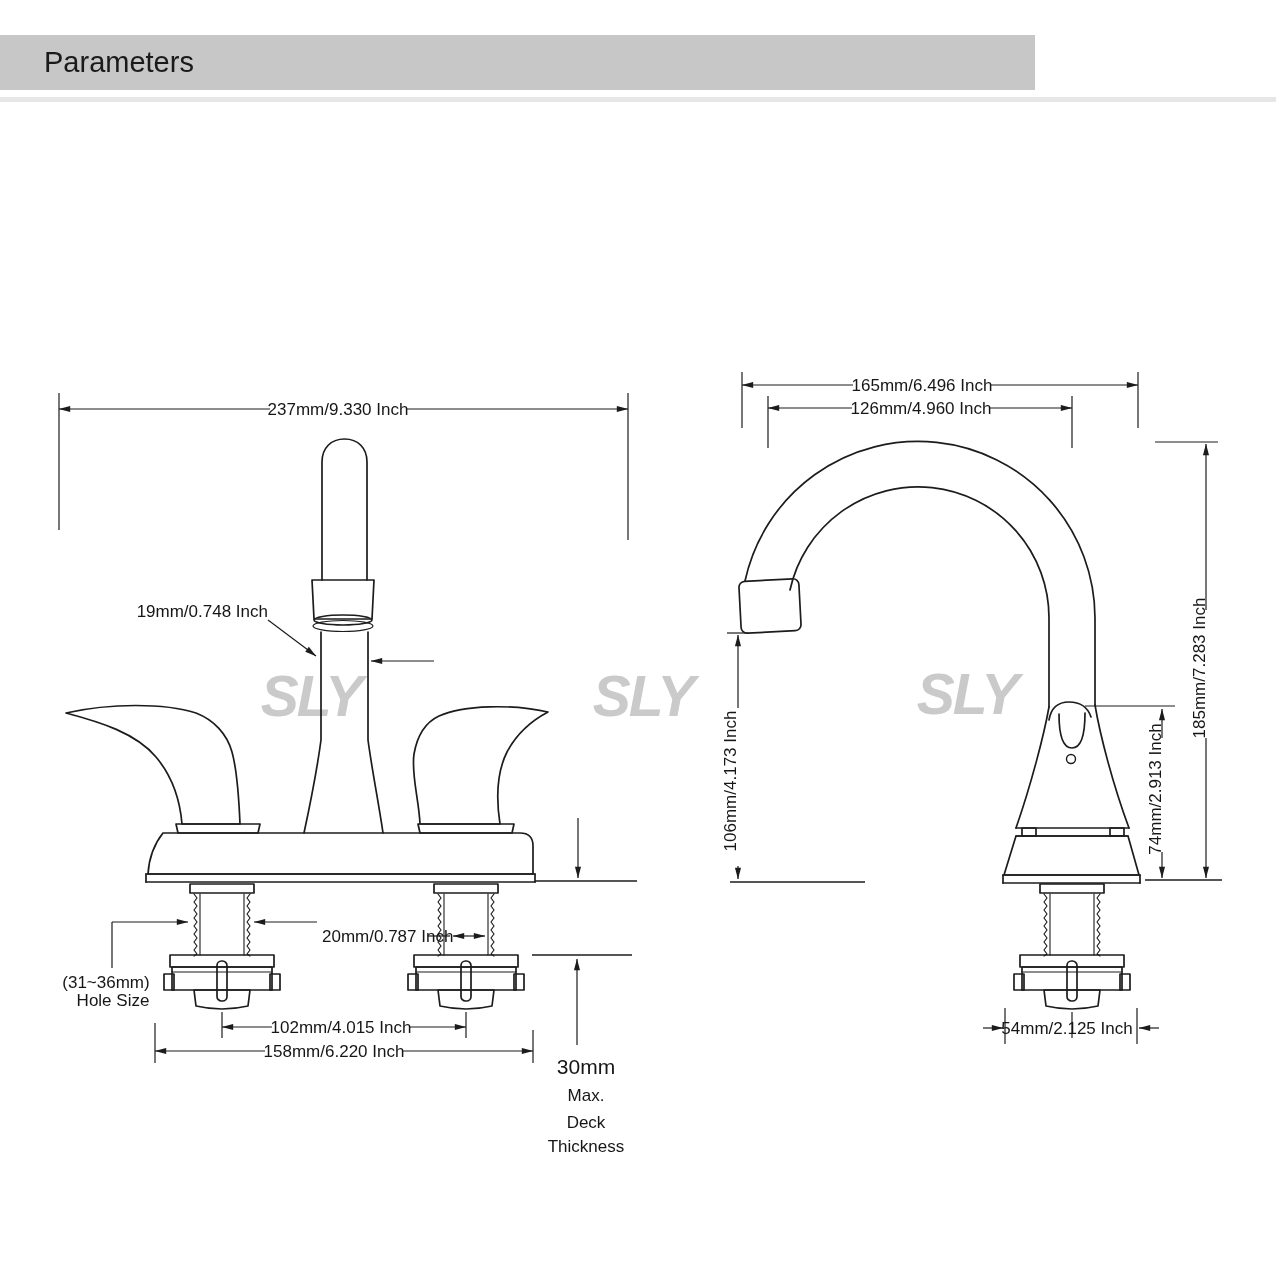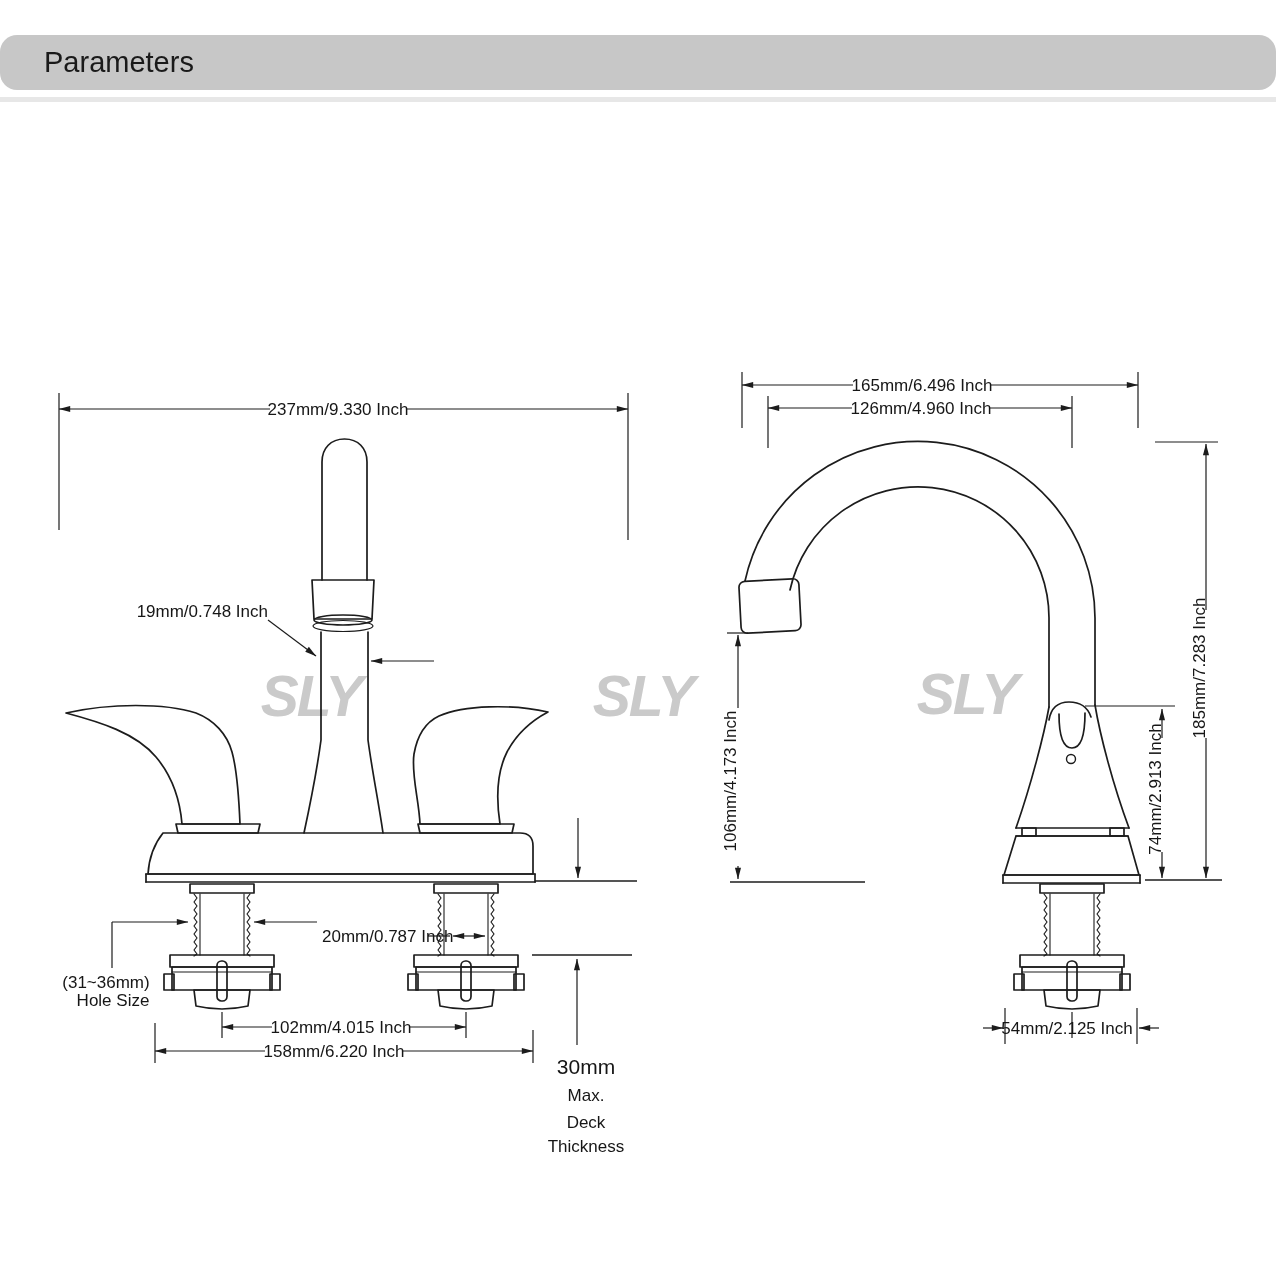--- a/index.html
+++ b/index.html
@@ -1,18 +1,18 @@
 <!DOCTYPE html>
 <html><head>
 <meta charset="utf-8">
 <style>
   html,body{margin:0;padding:0;background:#fff;}
   .page{position:relative;width:1276px;height:1276px;background:#fff;overflow:hidden;
         font-family:"Liberation Sans",sans-serif;}
-  .header-bar{position:absolute;left:0;top:35px;width:1276px;height:55px;background:#c7c7c7;border-radius:17px;}
+  .header-bar{position:absolute;left:0;top:35px;width:1035px;height:55px;background:#c7c7c7;}
   .header-title{position:absolute;left:44px;top:0;line-height:55px;font-size:29px;color:#1a1a1a;
         font-family:"Liberation Sans",sans-serif;}
   .header-underline{position:absolute;left:0;top:97px;width:1276px;height:5px;background:#e7e7e7;}
   svg{position:absolute;left:0;top:0;}
   svg text{font-family:"Liberation Sans",sans-serif;fill:#161616;}
   .dim{font-size:17px;}
   .dim-big{font-size:21px;}
   .wm{font-size:57px;font-weight:bold;font-style:italic;fill:#cacaca;letter-spacing:-2px;}
   .ln{stroke:#1c1c1c;stroke-width:1.7;fill:none;stroke-linecap:round;stroke-linejoin:round;}
   .dl{stroke:#1c1c1c;stroke-width:1.2;fill:none;}

